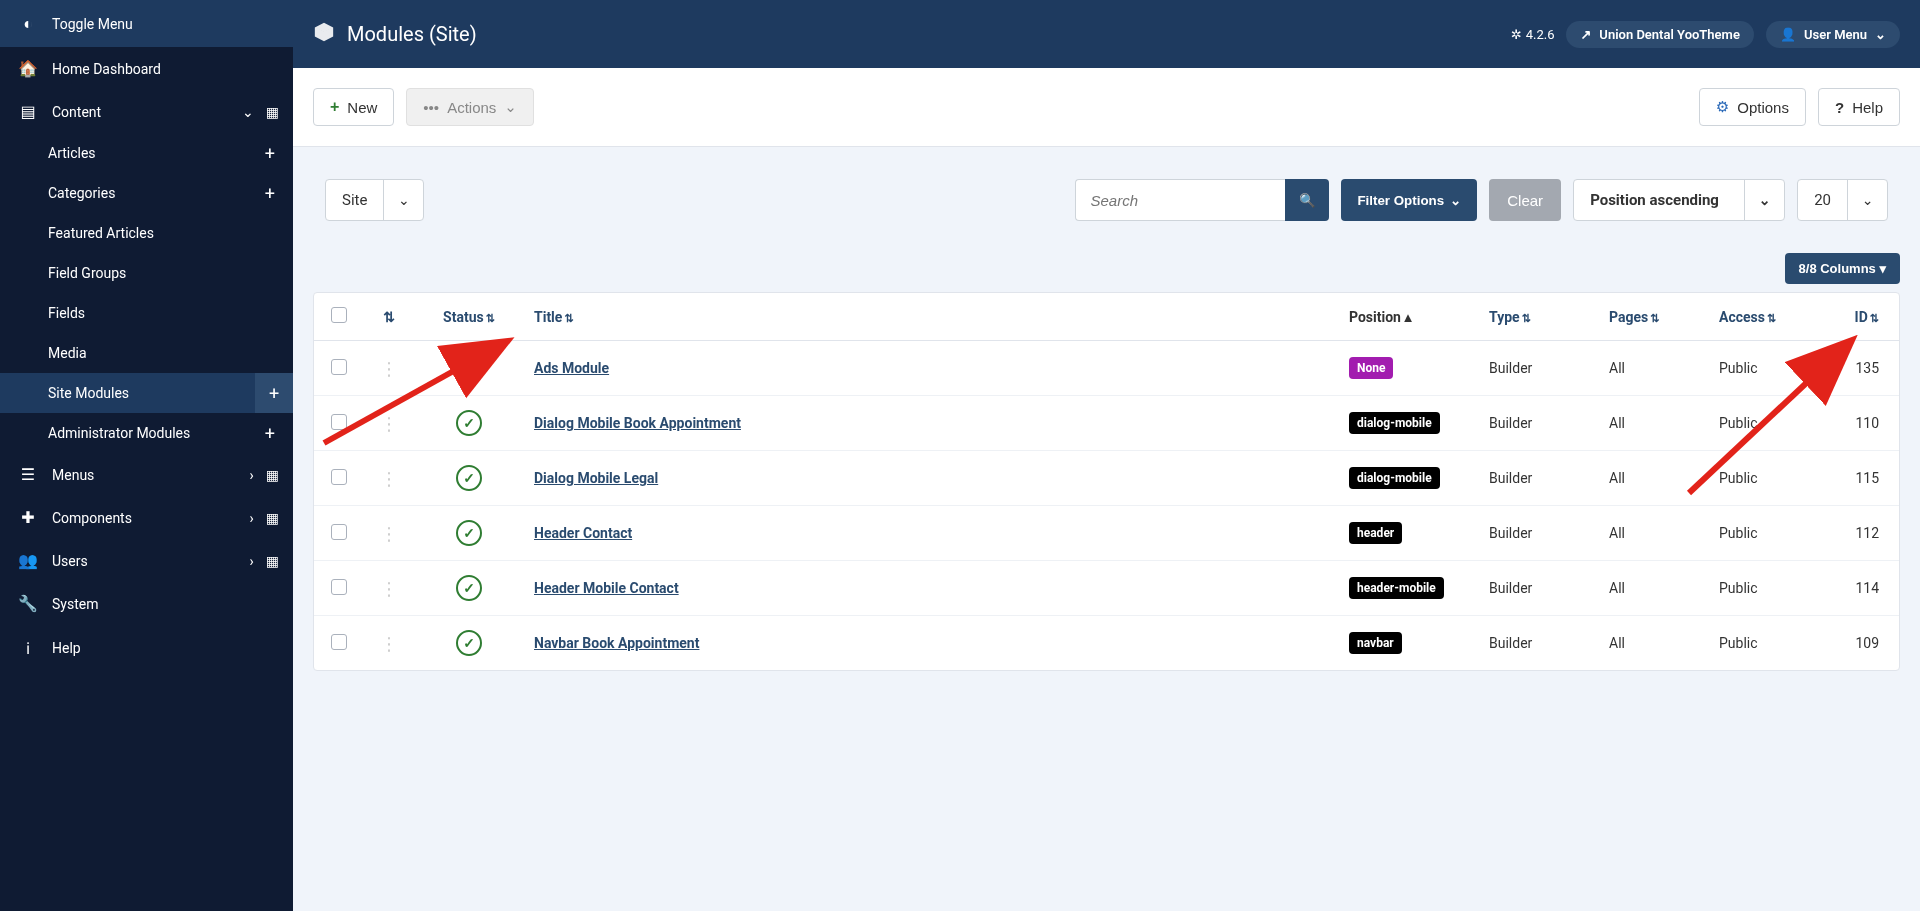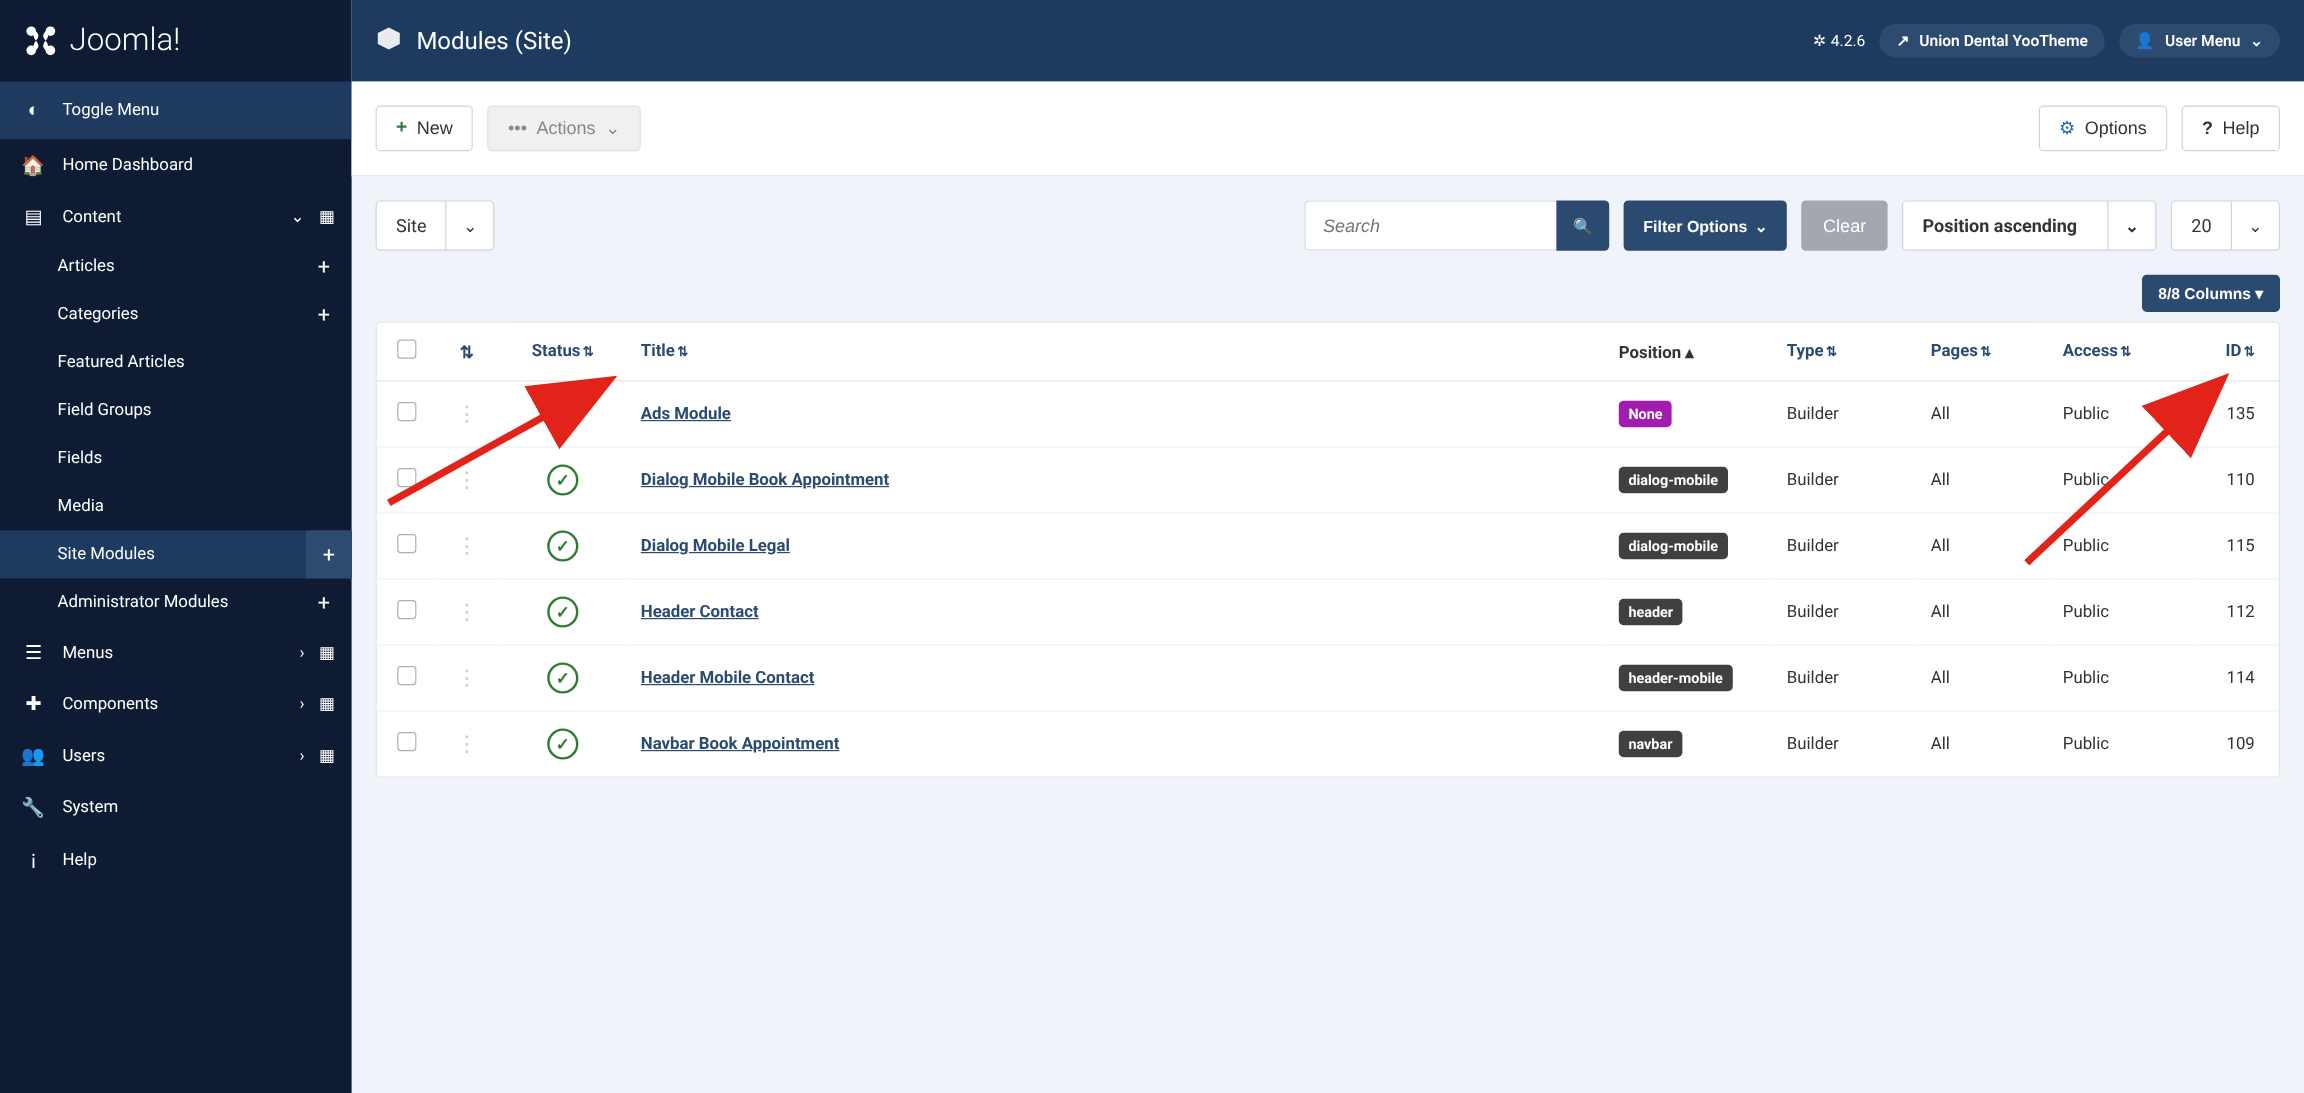--- a/index.html
+++ b/index.html
@@ -30,21 +30,21 @@
 
 
 .toolbar { background: #fff; padding: 20px; display: flex; align-items: center; gap: 12px; border-bottom: 1px solid #e0e4eb; }
 .btn { border: 1px solid #ced4da; background: #fff; padding: 9px 16px; border-radius: 4px; display: inline-flex; align-items: center; gap: 8px; cursor: pointer; font-size: 15px; color: #333; }
 .btn.secondary { background: #f0f0f0; color: #888; border-color: #e0e0e0; }
 .btn .plus-green { color: #2f7d32; font-weight: bold; font-size: 16px; }
 .toolbar-right { margin-left: auto; display: flex; gap: 12px; }
 .gear-blue { color: #2a69b8; }
 
 
-.filterbar { padding: 20px; display: flex; align-items: center; gap: 12px; flex-wrap: wrap; }
+.filterbar { padding: 32px; display: flex; align-items: center; gap: 12px; flex-wrap: wrap; }
 .select-wrap { border: 1px solid #ced4da; background: #fff; border-radius: 4px; display: flex; align-items: center; height: 42px; }
 .select-wrap .sel-label { padding: 0 16px; font-size: 15px; }
 .select-wrap .sel-caret { border-left: 1px solid #ced4da; width: 40px; height: 100%; display: flex; align-items: center; justify-content: center; }
 .search-wrap { display: flex; margin-left: auto; }
 .search-input { border: 1px solid #ced4da; border-right: none; border-radius: 4px 0 0 4px; padding: 0 14px; height: 42px; width: 210px; font-size: 15px; font-style: italic; color: #888; }
 .search-btn { background: #2a4b6f; border: none; color: #fff; width: 44px; border-radius: 0 4px 4px 0; cursor: pointer; }
 .filter-opts-btn { background: #2a4b6f; color: #fff; border: none; padding: 0 16px; height: 42px; border-radius: 4px; font-weight: 600; cursor: pointer; display: flex; align-items: center; gap: 6px; }
 .clear-btn { background: #a3a8b0; color: #fff; border: none; padding: 0 18px; height: 42px; border-radius: 4px; font-size: 15px; cursor: pointer; }
 .columns-row { padding: 0 20px 8px; display: flex; justify-content: flex-end; }
 .columns-btn { background: #2a4b6f; color: #fff; border: none; padding: 8px 14px; border-radius: 4px; font-size: 13px; font-weight: 600; cursor: pointer; }
@@ -63,48 +63,33 @@
 .col-pos { width: 140px; }
 .col-type { width: 120px; }
 .col-pages { width: 110px; }
 .col-access { width: 120px; }
 .col-id { width: 70px; text-align: right; padding-right: 20px; }
 .checkbox { width: 16px; height: 16px; border: 1.5px solid #aab1bc; border-radius: 3px; display: inline-block; }
 .sort-caret { font-size: 11px; margin-left: 2px; }
 .status-circle { width: 26px; height: 26px; border: 2px solid #2f7d32; border-radius: 50%; display: inline-flex; align-items: center; justify-content: center; color: #2f7d32; font-weight: bold; }
 .kebab { color: #ccc; font-size: 18px; cursor: pointer; }
 .title-link { color: #2a4b6f; text-decoration: underline; font-weight: 700; }
-.pos-badge { background: #404040; color: #fff; padding: 4px 8px; border-radius: 4px; font-size: 12px; font-weight: 700; display: inline-block; }
+.pos-badge { background: #000000; color: #fff; padding: 4px 8px; border-radius: 4px; font-size: 12px; font-weight: 700; display: inline-block; }
 .pos-badge.none { background: #a21caf; }
 
 
 .arrow { position: absolute; pointer-events: none; }
 .arrow svg { overflow: visible; }
 </style>
 </head>
 <body>
 
 <div class="layout">
 
   <aside class="sidebar">
-    <div class="logo-row">
-      <svg width="32" height="32" viewBox="0 0 32 32">
-          <g fill="#fff">
-            <circle cx="8" cy="8" r="4"></circle>
-            <circle cx="24" cy="8" r="4"></circle>
-            <circle cx="8" cy="24" r="4"></circle>
-            <circle cx="24" cy="24" r="4"></circle>
-            <path d="M12 8 Q16 12 12 16 Q8 12 12 8"></path>
-            <path d="M20 8 Q16 12 20 16 Q24 12 20 8"></path>
-            <path d="M12 24 Q16 20 12 16 Q8 20 12 24"></path>
-            <path d="M20 24 Q16 20 20 16 Q24 20 20 24"></path>
-          </g>
-        </svg>
-      <span class="logo-text">Joomla!</span>
-    </div>
     <div class="toggle-row">
       <span class="nav-icon">◐</span>
       <span>Toggle Menu</span>
     </div>
     <div class="nav-item">
       <span class="nav-icon">🏠</span>
       <span>Home Dashboard</span>
     </div>
     <div class="nav-item">
       <span class="nav-icon">▤</span>

